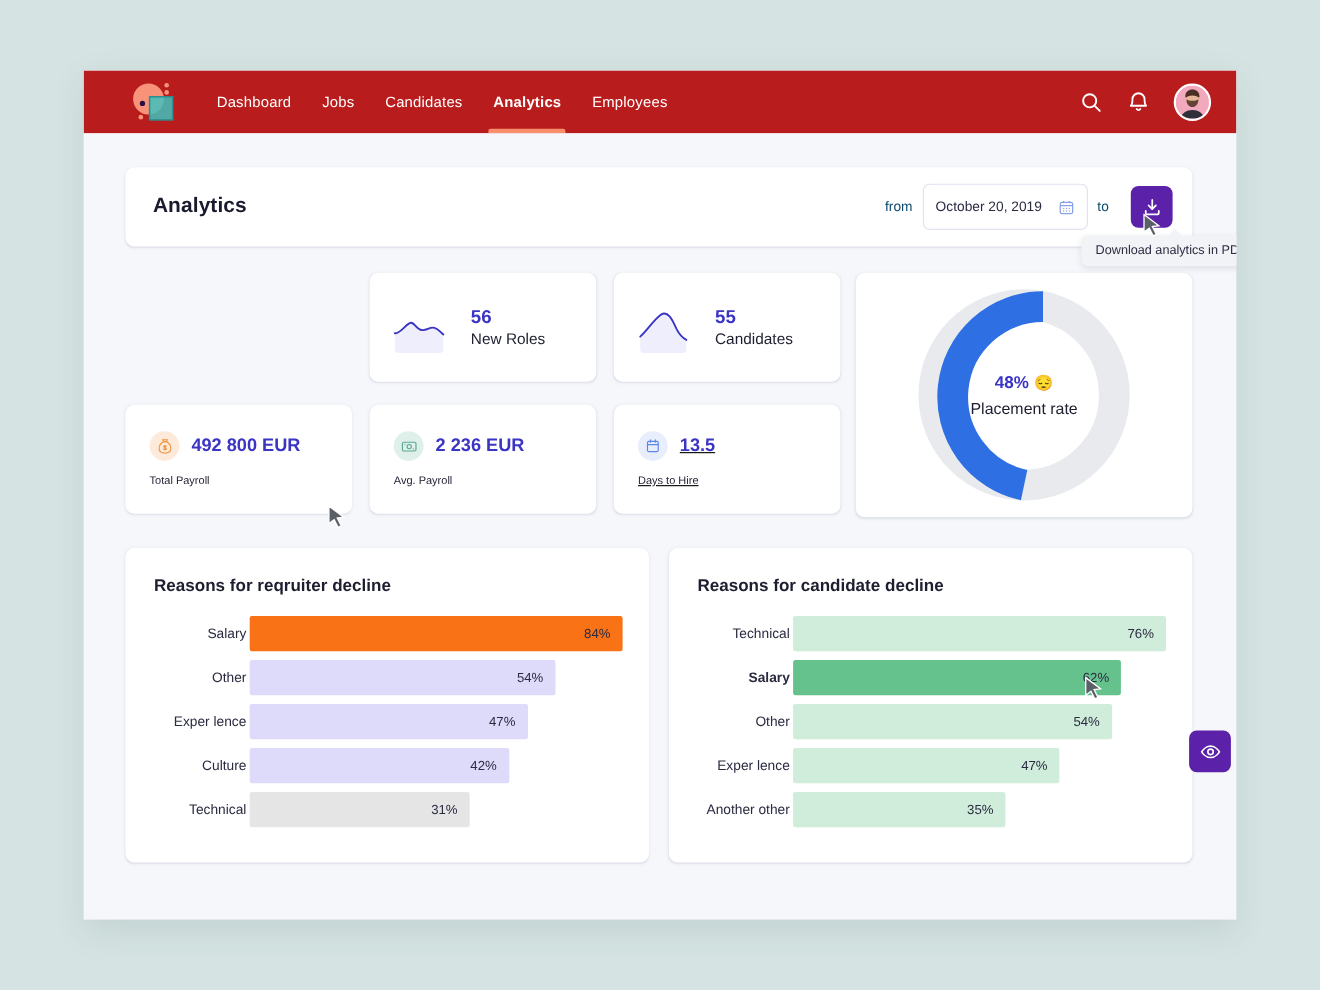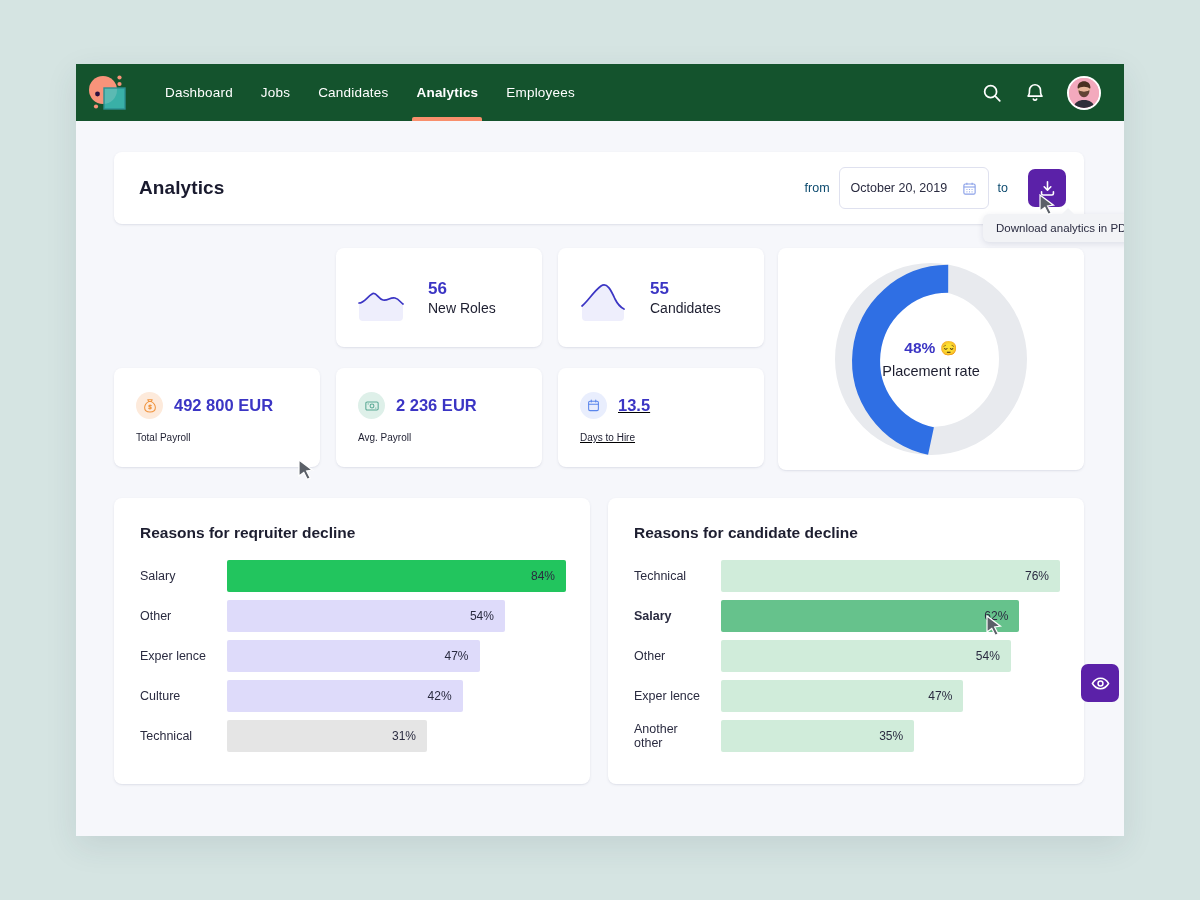--- a/index.html
+++ b/index.html
@@ -13,23 +13,23 @@
     position: absolute;
     left: 76px; top: 64px;
     width: 1048px; height: 772px;
     background: #f6f7fb;
     box-shadow: 0 10px 30px rgba(40,60,80,.10);
     overflow: hidden;
   }
 
   
   .navbar {
-    height: 57px; background: #14532d;
+    height: 57px; background: #b91c1c;
     display: flex; align-items: center;
-    padding: 0 23px 0 9px;
+    padding: 0 23px 0 41px;
     position: relative;
   }
   .logo { width: 42px; height: 40px; position: relative; margin-right: 24px; flex: 0 0 auto;}
   .nav-links { display: flex; align-items: flex-end; gap: 0; height: 57px; }
   .nav-link {
     color: #ffffff; font-size: 13.5px; letter-spacing: .2px;
     padding: 0 14px; height: 57px; display: flex; align-items: center;
     position: relative; cursor: pointer; white-space: nowrap;
   }
   .nav-link.active { font-weight: bold; }
@@ -101,21 +101,21 @@
   .pay-val { font-size: 16.5px; font-weight: bold; color: #3b35c4; }
   .pay-lbl { font-size: 10px; color: #1d1e30; margin-top: 13px; }
 
   
   .donut-card { position: absolute; left: 702px; top: 184px; width: 306px; height: 222px; }
 
   
   .bars-card { position: absolute; top: 434px; width: 476px; height: 286px; padding: 26px 24px 0 26px; }
   .bars-title { font-size: 15.5px; font-weight: bold; color: #1d1e30; margin-bottom: 18px; }
   .bar-row { display: flex; align-items: center; height: 32px; margin-bottom: 8px; position: relative; }
-  .bar-lbl { width: 87px; padding-right: 13px; font-size: 12.5px; color: #2a2b40; flex:0 0 auto;}
+  .bar-lbl { width: 87px; text-align: right; padding-right: 3px; font-size: 12.5px; color: #2a2b40; flex:0 0 auto;}
   .bar-lbl.bold { font-weight: bold; }
   .bar-track { flex: 1 1 auto; position: relative; height: 32px; }
   .bar-fill { height: 32px; border-radius: 2px; display: flex; align-items: center; justify-content: flex-end; padding-right: 11px; }
   .bar-val { font-size: 12px; color: #2a2b40; }
   .eye-btn {
     position: absolute; left: 1005px; top: 600px; width: 38px; height: 38px;
     border-radius: 7px; background: #5b21a8; display:flex; align-items:center; justify-content:center;
     cursor:pointer; border:none; z-index: 5;
   }
 </style>
@@ -302,21 +302,21 @@
       <text x="153" y="128" text-anchor="middle" font-family="Liberation Sans, sans-serif" font-size="14.5" fill="#1d1e30">Placement rate</text>
     </svg>
   </div>
 
   <div class="card bars-card" style="left:38px;">
     <div class="bars-title">Reasons for reqruiter decline</div>
 
     <div class="bar-row">
       <div class="bar-lbl">Salary</div>
       <div class="bar-track">
-        <div class="bar-fill" style="width:100%; background:#22c55e;">
+        <div class="bar-fill" style="width:100%; background:#f97316;">
           <span class="bar-val">84%</span>
         </div>
       </div>
     </div>
     <div class="bar-row">
       <div class="bar-lbl">Other</div>
       <div class="bar-track">
         <div class="bar-fill" style="width:82%; background:#dedbfa;">
           <span class="bar-val">54%</span>
         </div>

